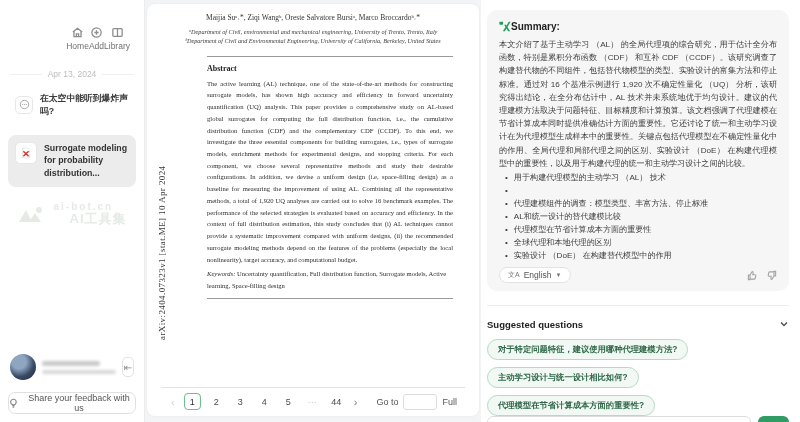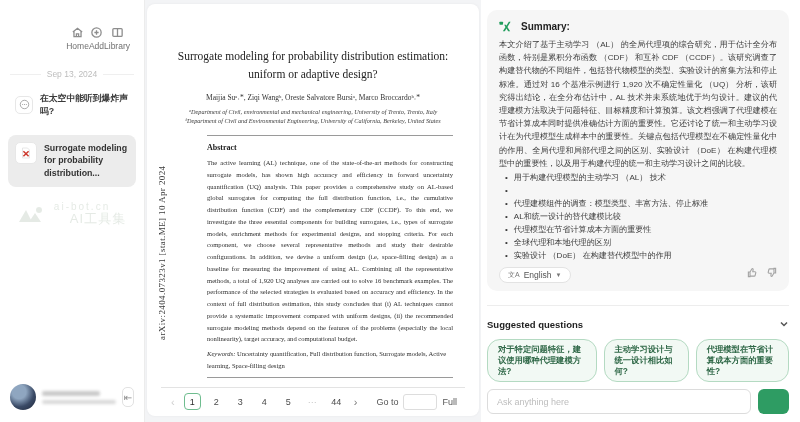--- a/index.html
+++ b/index.html
@@ -19,21 +19,21 @@
   .date-divider { display:flex; align-items:center; gap:6px; margin:18px 2px 0; color:#bdbdbd; font-size:8.5px; }
   .date-divider::before, .date-divider::after { content:""; flex:1; border-top:1px solid #efefef; }
   .hist-item { display:flex; align-items:flex-start; gap:7px; border-radius:8px; padding:7px 7px; margin-top:10px; cursor:pointer; }
   .hist-item.selected { background:#ececec; }
   .hist-icon-box { width:22px; height:22px; min-width:22px; background:#fff; border:1px solid #e7e7e7; border-radius:5px;
                    display:flex; align-items:center; justify-content:center; }
   .hist-title { font-size:8.8px; font-weight:bold; color:#333; line-height:1.45; }
   .hist-item.plain { margin-top:6px; align-items:center; }
   .hist-item.plain .hist-title { font-weight:bold; color:#3a3a3a; }
   .watermark { display:flex; align-items:center; gap:6px; justify-content:center; margin-top:14px; opacity:0.75; }
-  .wm-text { color:#dde4dd; font-weight:normal; line-height:1.1; }
+  .wm-text { color:#dde4dd; font-weight:bold; line-height:1.1; }
   .wm-line1 { font-size:10px; letter-spacing:2px; }
   .wm-line2 { font-size:13px; letter-spacing:1px;margin-left:16px; }
   .sidebar-spacer { flex:1; }
   .user-row { display:flex; align-items:center; gap:6px; padding:4px 2px; }
   .avatar { width:26px; height:26px; min-width:26px; border-radius:50%;
             background:radial-gradient(circle at 35% 30%, #8fa6c0 0 28%, #3a4a66 60%, #1d2537 100%); }
   .user-meta { flex:1; display:flex; flex-direction:column; gap:4px; }
   .blur-bar { height:5px; border-radius:2px; background:#c9c9c9; filter:blur(1.4px); }
   .blur-bar.b1 { width:58px; }
   .blur-bar.b2 { width:74px; height:4px; background:#d8d8d8; }
@@ -67,36 +67,36 @@
   .page-btn { min-width:17px; height:17px; border:none; background:none; font-size:9px; color:#4a4a4a;
               border-radius:4px; cursor:pointer; padding:0 3px; }
   .page-btn.current { border:1px solid #6fbd8f; color:#2e2e2e; background:#fff; }
   .page-btn.ellipsis { color:#c2c2c2; cursor:default; }
   .goto-group { display:flex; align-items:center; gap:5px; margin-left:10px; font-size:9px; color:#555; }
   .goto-input { width:34px; height:16px; border:1px solid #ddd; border-radius:3px; background:#fff; }
 
   
   .assistant { flex:1; height:422px; background:#fff; padding:10px 11px 8px 6px; display:flex; flex-direction:column; }
   .summary-card { background:#f6f6f6; border-radius:10px; padding:10px 12px 8px; }
-  .summary-head { display:flex; align-items:center; gap:10px; }
+  .summary-head { display:flex; align-items:center; gap:0; }
   .summary-head-label { font-size:10px; font-weight:bold; color:#1f1f1f; }
   .summary-par { margin-top:6px; font-size:8.1px; color:#3c3c3c; line-height:1.63; text-align:justify; }
   .bullets { margin-top:2px; }
   .bullet { display:flex; gap:6px; font-size:8.1px; color:#3c3c3c; line-height:1.6; padding-left:6px; }
   .bullet .dot { color:#3c3c3c; }
-  .summary-foot { margin-top:5px; display:flex; align-items:flex-start; justify-content:space-between; }
+  .summary-foot { margin-top:5px; display:flex; align-items:center; justify-content:space-between; }
   .lang-btn { display:flex; align-items:center; gap:4px; background:#fff; border:1px solid #e3e3e3; border-radius:10px;
               padding:2px 8px; font-size:8.5px; color:#555; cursor:pointer; }
   .lang-caret { font-size:6px; color:#777; }
   .rate-icons { display:flex; gap:8px; }
   .rate-icons svg { width:11px; height:11px; stroke:#a3a3a3; fill:none; stroke-width:1.2; cursor:pointer; }
   .sq-section { margin-top:14px; border-top:1px solid #ededed; padding-top:9px; display:flex; align-items:center; justify-content:space-between; }
   .sq-heading { font-size:9.5px; font-weight:bold; color:#1f1f1f; }
   .sq-chevron svg { width:10px; height:10px; stroke:#555; fill:none; stroke-width:1.5; cursor:pointer; }
-  .chips { margin-top:6px; display:flex; flex-direction:row; align-items:flex-start; gap:7px; }
+  .chips { margin-top:6px; display:flex; flex-direction:column; align-items:flex-start; gap:7px; }
   .chip { background:#f2f9f4; border:1px solid #b4dac2; border-radius:13px; padding:4px 10px;
           font-size:8.3px; font-weight:bold; color:#2f6847; cursor:pointer; text-align:left; }
   .assistant-spacer { flex:1; }
   .ask-row { display:flex; align-items:center; gap:7px; }
   .ask-input { flex:1; height:25px; border:1px solid #dcdcdc; border-radius:6px; padding:0 9px; font-size:9px; color:#333;
                font-family:"Liberation Sans",sans-serif; outline:none; }
   .ask-input::placeholder { color:#bdbdbd; }
   .send-btn { width:31px; height:25px; border:none; border-radius:6px; background:#2e9c63; display:flex;
               align-items:center; justify-content:center; cursor:pointer; }
 
@@ -124,21 +124,21 @@
     </div>
     <div class="nav-item">
       <svg viewBox="0 0 14 14">
           <rect x="2" y="2.8" width="10" height="8.4" rx="1"></rect>
           <path d="M7 2.8 V11.2"></path>
         </svg>
       <span class="nav-label">Library</span>
     </div>
   </div>
 
-  <div class="date-divider">Sep 13, 2024</div>
+  <div class="date-divider">Apr 13, 2024</div>
 
   <div class="hist-item plain">
     <span class="hist-icon-box" style="width:18px;height:18px;min-width:18px;">
       <svg width="11" height="11" viewBox="0 0 12 12">
           <circle cx="6" cy="6" r="4.6" fill="none" stroke="#9a9a9a" stroke-width="0.9"></circle>
           <circle cx="4" cy="6" r="0.6" fill="#9a9a9a"></circle>
           <circle cx="6" cy="6" r="0.6" fill="#9a9a9a"></circle>
           <circle cx="8" cy="6" r="0.6" fill="#9a9a9a"></circle>
         </svg>
     </span>
@@ -173,27 +173,33 @@
     <span class="avatar"></span>
     <span class="user-meta">
       <span class="blur-bar b1"></span>
       <span class="blur-bar b2"></span>
     </span>
     <button class="collapse-btn">
         <span>⇤</span>
       </button>
   </div>
 
+  <button class="feedback-btn">
+    <svg viewBox="0 0 9 11">
+        <circle cx="4.5" cy="4" r="2.8"></circle>
+        <path d="M3.4 7.6 h2.2 M3.7 9.2 h1.6"></path>
+      </svg>
+    <span>Share your feedback with us</span>
+  </button>
 </div>
 
 <div class="viewer">
   <div class="page-card">
     <div class="page-body">
       <div class="arxiv-vert">arXiv:2404.07323v1  [stat.ME]  10 Apr 2024</div>
-      <div class="paper-title">Surrogate modeling for probability distribution estimation: uniform or adaptive design?</div>
       <div class="paper-authors">Maijia Suᵃ˒*, Ziqi Wangᵇ, Oreste Salvatore Bursiᵃ, Marco Broccardoᵇ˒*</div>
       <div class="paper-affils">
         <div>ᵃDepartment of Civil, environmental and mechanical engineering, University of Trento, Trento, Italy</div>
         <div>ᵇDepartment of Civil and Environmental Engineering, University of California, Berkeley, United States</div>
       </div>
       <div class="abstract-wrap">
         <div class="abstract-head">Abstract</div>
         <div class="abstract-text">The active learning (AL) technique, one of the state-of-the-art methods for constructing surrogate models, has shown high accuracy and efficiency in forward uncertainty quantification (UQ) analysis. This paper provides a comprehensive study on AL-based global surrogates for computing the full distribution function, i.e., the cumulative distribution function (CDF) and the complementary CDF (CCDF). To this end, we investigate the three essential components for building surrogates, i.e., types of surrogate models, enrichment methods for experimental designs, and stopping criteria. For each component, we choose several representative methods and study their desirable configurations. In addition, we devise a uniform design (i.e, space-filling design) as a baseline for measuring the improvement of using AL. Combining all the representative methods, a total of 1,920 UQ analyses are carried out to solve 16 benchmark examples. The performance of the selected strategies is evaluated based on accuracy and efficiency. In the context of full distribution estimation, this study concludes that (i) AL techniques cannot provide a systematic improvement compared with uniform designs, (ii) the recommended surrogate modeling methods depend on the features of the problems (especially the local nonlinearity), target accuracy, and computational budget.</div>
         <div class="keywords-line">
           <span class="kw">Keywords:</span>

